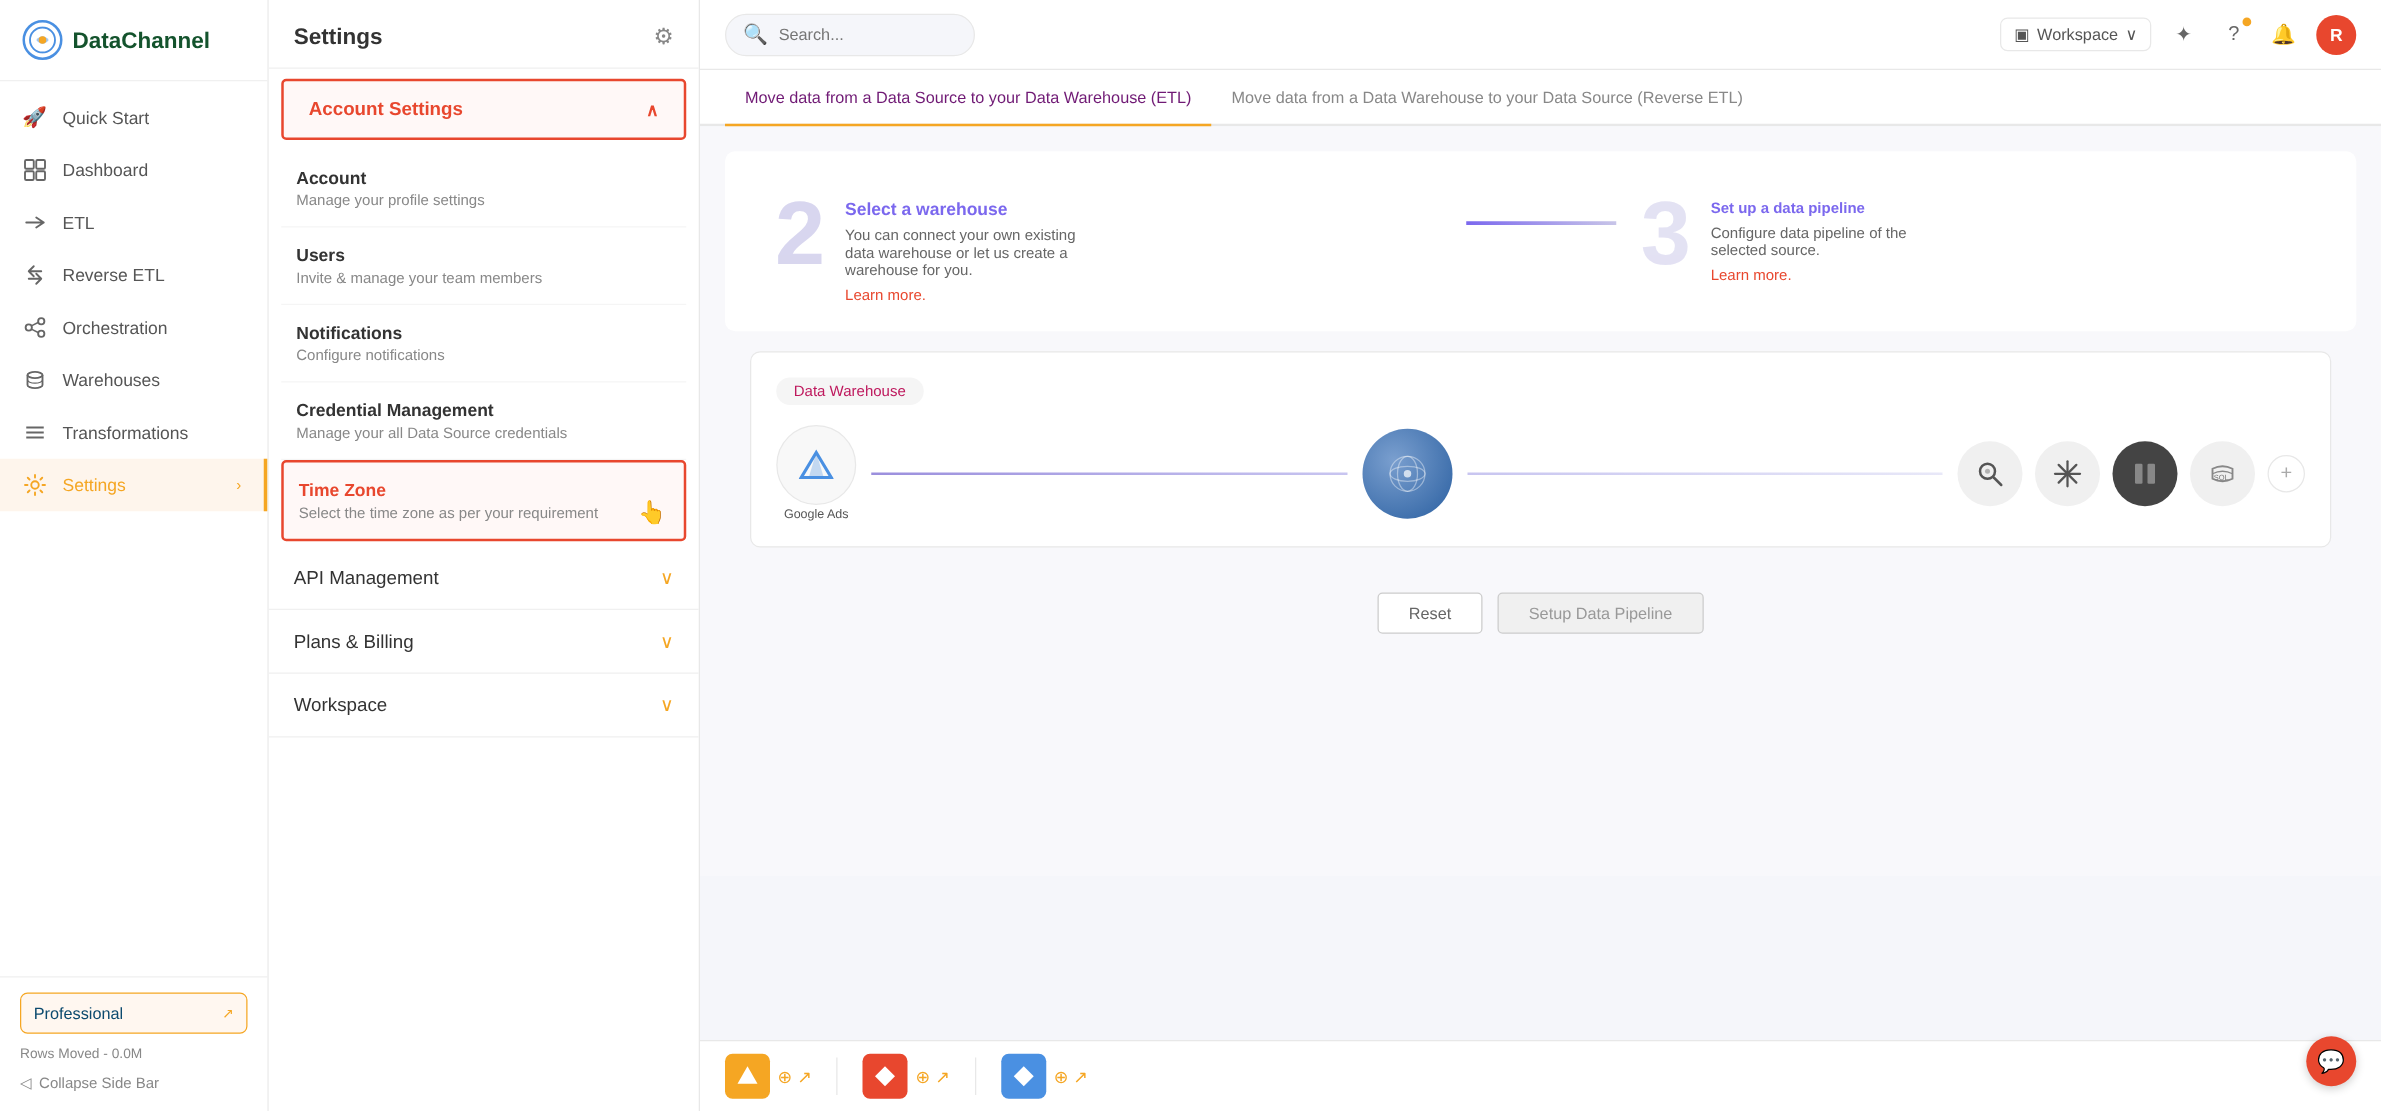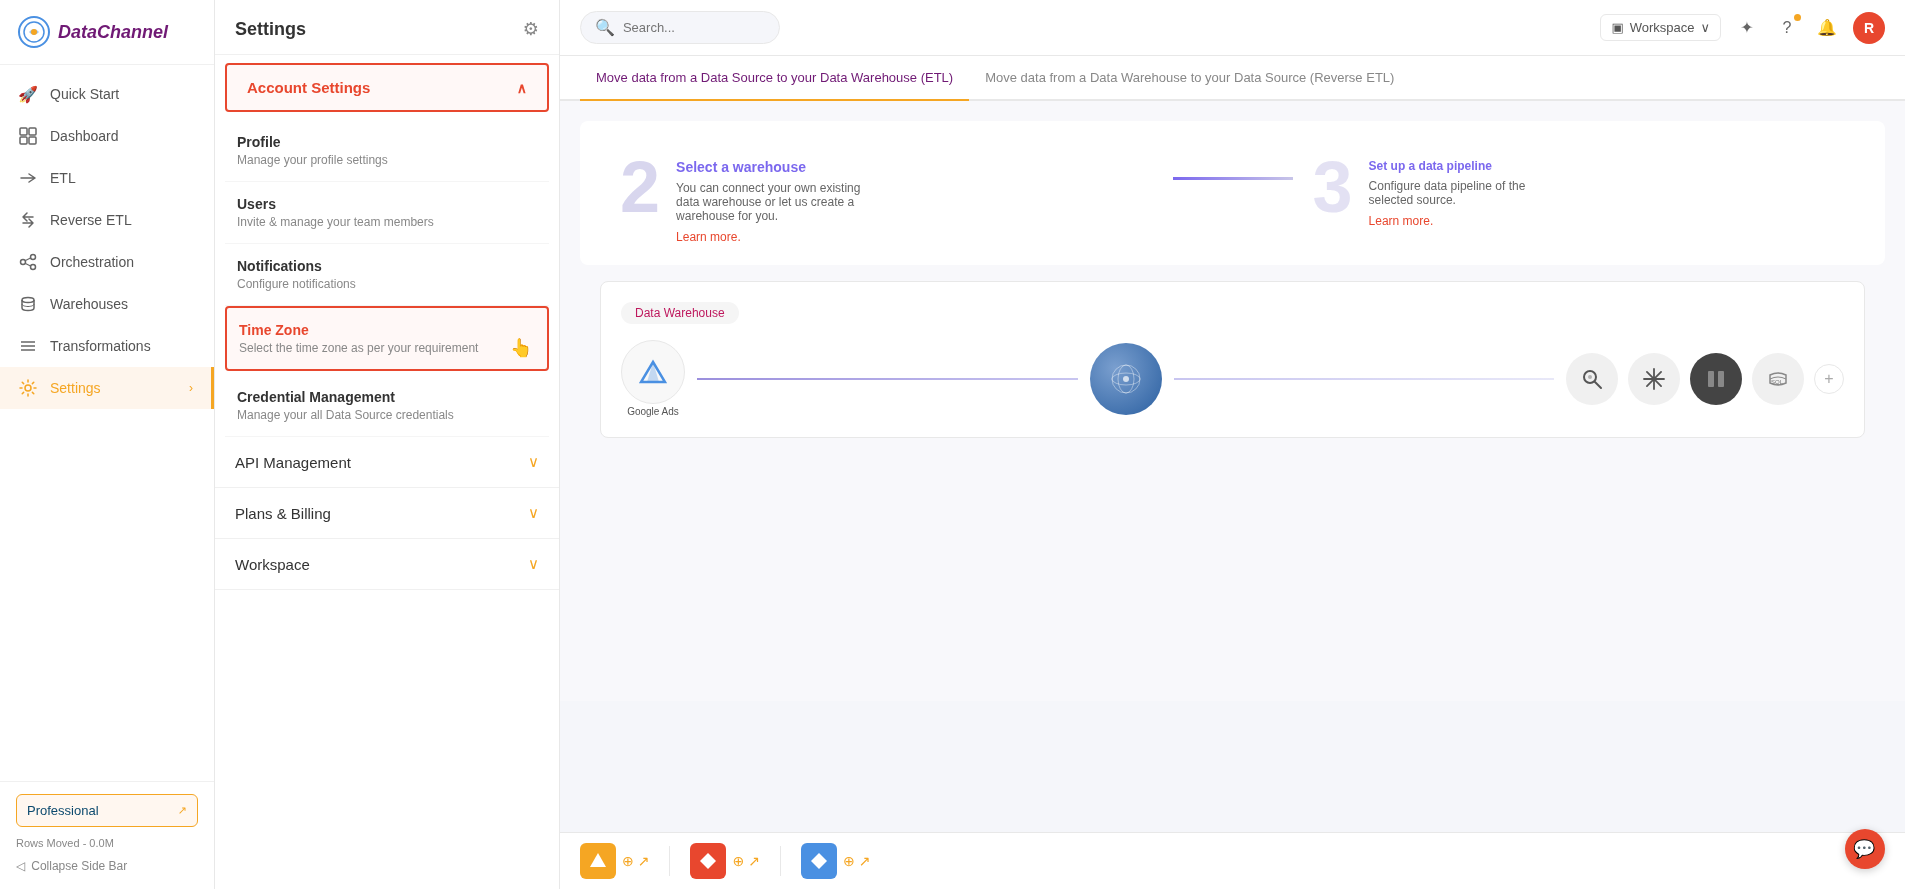--- a/index.html
+++ b/index.html
@@ -23,21 +23,21 @@
       border-bottom: 1px solid #f0f0f0;
     }
     .logo-icon {
       width: 32px; height: 32px;
       border: 2px solid #4a90e2;
       border-radius: 50%;
       display: flex; align-items: center; justify-content: center;
       font-size: 10px; color: #4a90e2; font-weight: bold;
     }
     .logo-text { font-size: 18px; font-weight: 700; color: #f5a623; }
-    .logo-text span { color: #701a75; font-style: italic; }
+    .logo-text span { color: #14532d; }
     .sidebar-nav { flex: 1; padding: 8px 0; overflow-y: auto; }
     .nav-item {
       display: flex; align-items: center; gap: 12px;
       padding: 11px 18px; cursor: pointer; color: #555;
       font-size: 14px; font-weight: 500; transition: background 0.15s;
     }
     .nav-item.active { background: #fef5ec; color: #f5a623; border-right: 3px solid #f5a623; }
     .nav-item .nav-icon { width: 20px; height: 20px; display: flex; align-items: center; justify-content: center; font-size: 16px; }
     .nav-item .nav-arrow { margin-left: auto; font-size: 12px; color: #f5a623; }
     .sidebar-footer {
@@ -379,39 +379,39 @@
     <span class="settings-gear">⚙</span>
   </div>
 
   <div class="settings-group">
     <div class="group-header expanded-orange">
       <span>Account Settings</span>
       <span class="group-chevron">∧</span>
     </div>
     <div class="settings-items">
       <div class="settings-item">
-        <div class="item-title">Profile</div>
+        <div class="item-title">Account</div>
         <div class="item-desc">Manage your profile settings</div>
       </div>
       <div class="settings-item">
         <div class="item-title">Users</div>
         <div class="item-desc">Invite &amp; manage your team members</div>
       </div>
       <div class="settings-item">
         <div class="item-title">Notifications</div>
         <div class="item-desc">Configure notifications</div>
+      </div>
+      <div class="settings-item">
+        <div class="item-title">Credential Management</div>
+        <div class="item-desc">Manage your all Data Source credentials</div>
       </div>
       <div class="settings-item active-item" style="position:relative;">
         <div class="item-title orange">Time Zone</div>
         <div class="item-desc">Select the time zone as per your requirement</div>
         <span class="cursor-hand">👆</span>
-      </div>
-      <div class="settings-item">
-        <div class="item-title">Credential Management</div>
-        <div class="item-desc">Manage your all Data Source credentials</div>
       </div>
     </div>
   </div>
 
   <div class="collapsed-group">
     <span>API Management</span>
     <span style="color:#f5a623;">∨</span>
   </div>
   <div class="collapsed-group">
     <span>Plans &amp; Billing</span>
@@ -535,20 +535,24 @@
                   <path d="M4 12 Q12 8 20 12" fill="none" stroke="#888" stroke-width="1"></path>
                   <text x="5" y="17" font-size="6" fill="#777">SQL</text>
                 </svg>
             </div>
 
             <div class="w-icon-plus">+</div>
           </div>
         </div>
       </div>
 
+      <div class="actions-row">
+        <button class="btn-reset">Reset</button>
+        <button class="btn-setup">Setup Data Pipeline</button>
+      </div>
     </div>
   </div>
 
   <div class="bottom-bar">
     <div class="bottom-connector">
       <div style="width:36px;height:36px;background:#f5a623;border-radius:6px;display:flex;align-items:center;justify-content:center;">
         <svg width="20" height="20" viewBox="0 0 20 20">
             <polygon points="10,2 18,16 2,16" fill="white"></polygon>
           </svg>
       </div>

